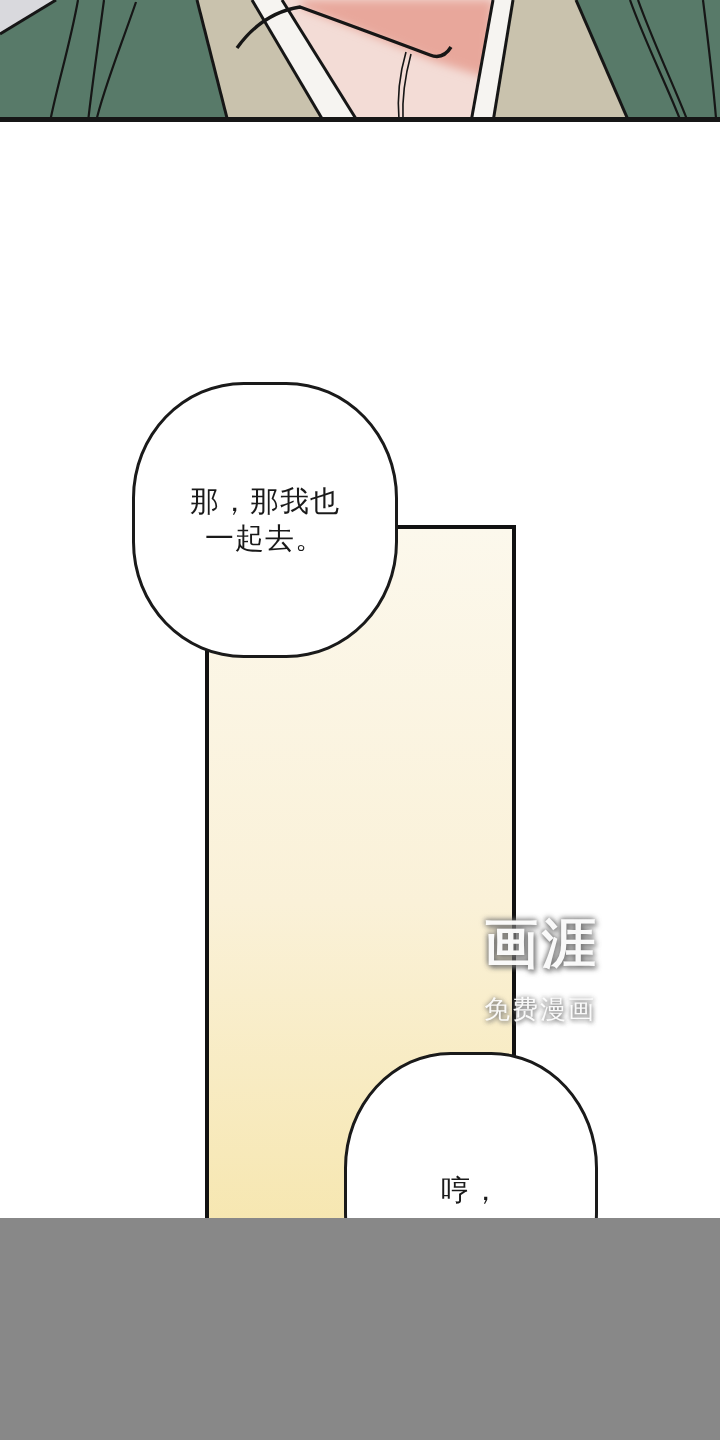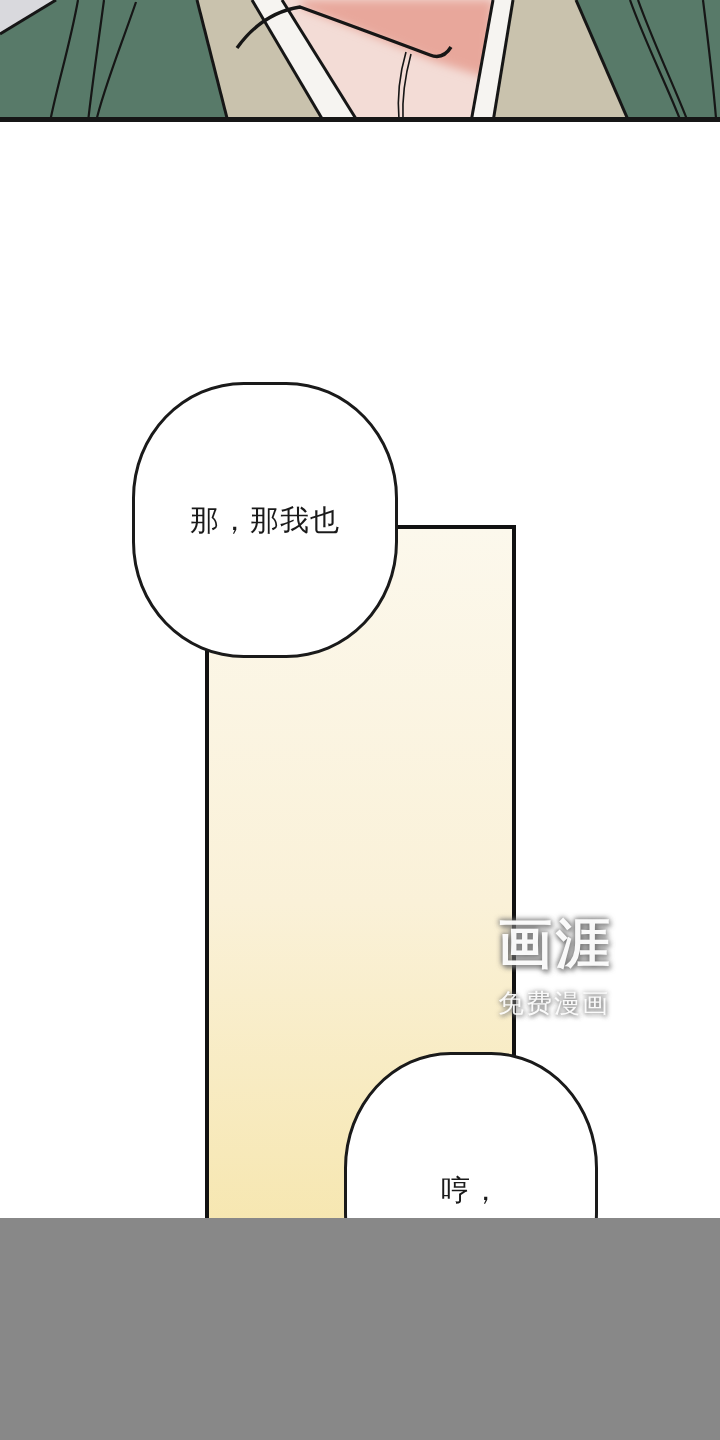--- a/index.html
+++ b/index.html
@@ -40,35 +40,35 @@
     color:var(--text-black,#1a1a1a);
     font-size:29px;
     line-height:37px;
     font-weight:500;
     letter-spacing:1px;
   }
   .bubble-1{left:132px;top:382px;width:266px;height:276px;}
   .bubble-2{left:344px;top:1052px;width:254px;height:276px;}
   
   .watermark{
-    position:absolute;left:498px;top:913px;width:160px;
+    position:absolute;left:484px;top:913px;width:160px;
     pointer-events:none;
   }
   .watermark .logo{
     font-size:54px;
     line-height:60px;
     font-weight:700;
     letter-spacing:4px;
     color:rgba(255,255,255,0.95);
     text-shadow:0 0 6px rgba(110,110,110,0.95),
                 2px 3px 5px rgba(110,110,110,0.75),
                 -1px -1px 4px rgba(130,130,130,0.55);
   }
   .watermark .tagline{
-    margin-top:15px;
+    margin-top:21px;
     font-size:26px;
     line-height:30px;
     font-weight:500;
     letter-spacing:2px;
     color:rgba(255,255,255,0.93);
     text-shadow:0 0 5px rgba(110,110,110,0.9),
                 1px 2px 4px rgba(110,110,110,0.7);
   }
   
   .ln{stroke:var(--line-black,#161616);fill:none;}
@@ -132,20 +132,21 @@
       <path d="M411,54 C404,80 402,100 403,120"></path>
     </g>
 
     <rect x="0" y="117" width="720" height="5" style="fill:var(--line-black)"></rect>
   </svg>
 
   <div class="scroll-panel"></div>
 
   <div class="bubble bubble-1">
     <div>那，那我也</div>
+    <div>一起去。</div>
   </div>
 
   <div class="bubble bubble-2">
     <div>哼，</div>
   </div>
 
   <div class="watermark">
     <div class="logo">画涯</div>
     <div class="tagline">免费漫画</div>
   </div>

